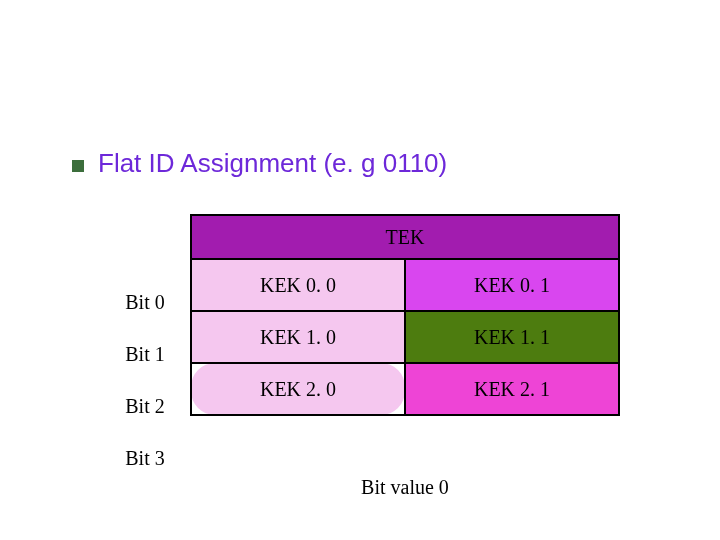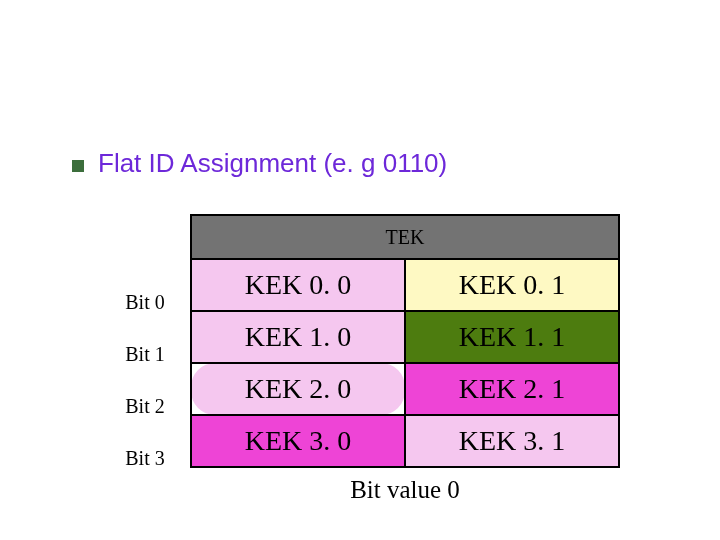--- a/index.html
+++ b/index.html
@@ -79,41 +79,41 @@
     text-align: center;
   }
   table.kek {
     border-collapse: collapse;
     width: 100%;
     table-layout: fixed;
   }
   table.kek th, table.kek td {
     border: 2px solid #000;
     font-family: "Times New Roman", Times, serif;
-    font-size: 28px;
+    font-size: 20px;
     font-weight: 400;
     text-align: center;
     vertical-align: middle;
     height: 48px;
   }
   table.kek thead th {
     height: 40px;
     font-size: 20px;
   }
   .footer-row {
     position: absolute;
     left: 190px;
     top: 476px;
     width: 430px;
     display: flex;
   }
   .footer-cell {
     flex: 1;
     font-family: "Times New Roman", Times, serif;
-    font-size: 25px;
+    font-size: 20px;
     text-align: center;
   }
 </style>
 </head>
 <body>
 
 <div class="slide">
 
 
   <div class="subtitle-row">
@@ -125,39 +125,35 @@
     <div class="row-label">Bit 0</div>
     <div class="row-label">Bit 1</div>
     <div class="row-label">Bit 2</div>
     <div class="row-label">Bit 3</div>
   </div>
 
   <div class="table-wrap">
     <table class="kek">
       <thead>
         <tr>
-          <th colspan="2" style="background:#737373;">TEK</th>
+          <th colspan="2" style="background:#a21caf;">TEK</th>
         </tr>
       </thead>
       <tbody>
         <tr>
           <td style="background:#f5c7ef;">KEK 0. 0</td>
-          <td style="background:#fef9c3;">KEK 0. 1</td>
+          <td style="background:#d946ef;">KEK 0. 1</td>
         </tr>
         <tr>
           <td style="background:#f5c7ef;">KEK 1. 0</td>
           <td style="background:#4d7c0f;">KEK 1. 1</td>
         </tr>
         <tr>
           <td style="background:#f5c7ef;border-radius:24px;">KEK 2. 0</td>
           <td style="background:#ee44d6;">KEK 2. 1</td>
-        </tr>
-        <tr>
-          <td style="background:#ee44d6;">KEK 3. 0</td>
-          <td style="background:#f5c7ef;">KEK 3. 1</td>
         </tr>
       </tbody>
     </table>
   </div>
 
   <div class="footer-row">
     <div class="footer-cell">Bit value 0</div>
   </div>
 
 </div>

